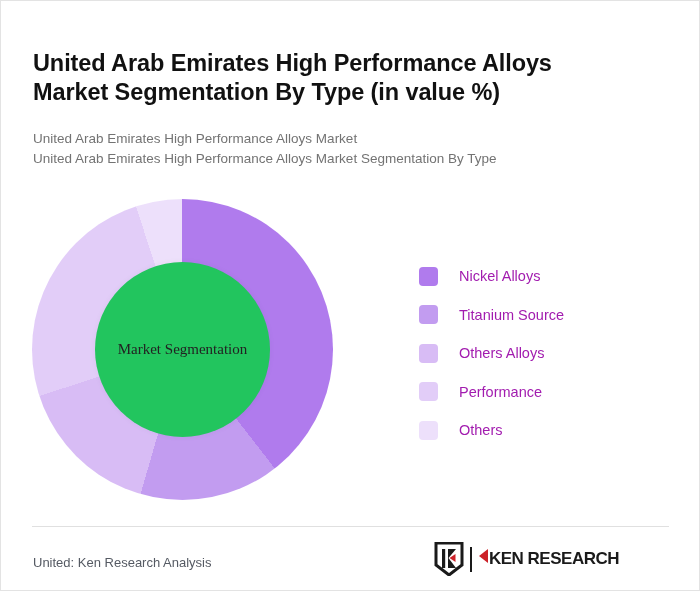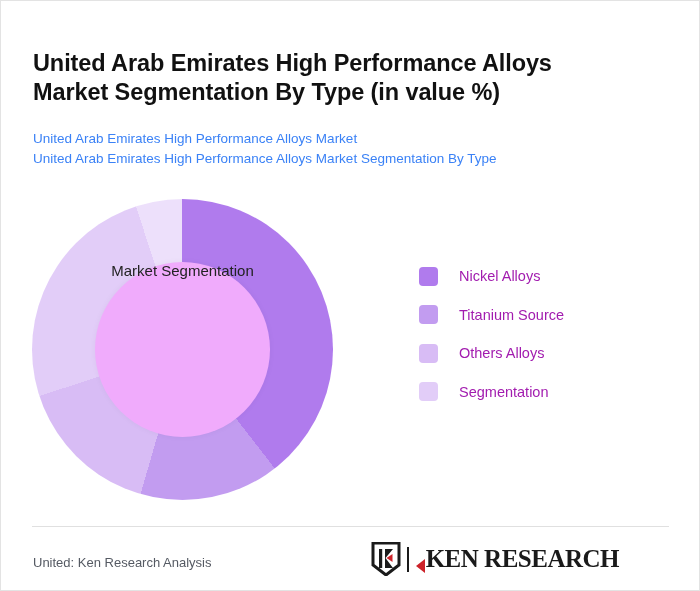--- a/index.html
+++ b/index.html
@@ -36,21 +36,21 @@
     color: #111111;
     letter-spacing: -0.1px;
   }
   .subtitle {
     position: absolute;
     left: 32px;
     top: 112px;
     width: 620px;
     font-size: 13.5px;
     line-height: 19.5px;
-    color: #3b82f6;
+    color: #737373;
   }
   .subtitle div { white-space: nowrap; }
 
   
   .chart-area {
     position: absolute;
     left: 31px;
     top: 182px;
     width: 301px;
     height: 301px;
@@ -64,24 +64,26 @@
   }
   .donut-hole {
     position: absolute;
     left: 50%;
     top: 50%;
     width: 175px;
     height: 175px;
     margin-left: -87.5px;
     margin-top: -87.5px;
     border-radius: 50%;
-    background: #f0abfc;
-    display: flex;
+    background: #22c55e;
+    display: flex;
+    align-items: center;
     justify-content: center;
     box-shadow: 0 0 6px rgba(0,0,0,0.045);
+    font-family: Liberation Serif, serif;
   }
   .hole-label {
     font-size: 15px;
     color: #222222;
     text-align: center;
     white-space: nowrap;
   }
 
   
   .legend {
@@ -137,27 +139,26 @@
     height: 34px;
     flex: 0 0 auto;
   }
   .brand-sep {
     width: 2px;
     height: 25px;
     background: #1a1a1a;
     margin: 0 7px 0 6px;
   }
   .brand-text {
-    font-size: 25px;
+    font-size: 17px;
     font-weight: bold;
     letter-spacing: -0.5px;
     color: #1a1a1a;
     display: flex;
-    align-items: flex-end;
-    font-family: Liberation Serif, serif;
+    align-items: flex-start;
   }
   .brand-arrow {
     width: 0; height: 0;
     border-top: 7px solid transparent;
     border-bottom: 7px solid transparent;
     border-right: 9px solid #cc2229;
     margin-right: 1px;
   }
 </style>
 </head>
@@ -188,21 +189,25 @@
         <div class="legend-row">
           <span class="legend-swatch" style="background: rgb(194, 156, 240);"></span>
           <span class="legend-label">Titanium Source</span>
         </div>
         <div class="legend-row">
           <span class="legend-swatch" style="background: rgb(216, 188, 245);"></span>
           <span class="legend-label">Others Alloys</span>
         </div>
         <div class="legend-row">
           <span class="legend-swatch" style="background: rgb(226, 205, 248);"></span>
-          <span class="legend-label">Segmentation</span>
+          <span class="legend-label">Performance</span>
+        </div>
+        <div class="legend-row">
+          <span class="legend-swatch" style="background: rgb(237, 224, 251);"></span>
+          <span class="legend-label">Others</span>
         </div>
       </div>
 
     <div class="divider"></div>
 
     <div class="source">United: Ken Research Analysis</div>
 
     <div class="brand">
       <svg class="brand-mark" viewBox="0 0 30 34">
         <path d="M2 1 H28 V23 L15 33 L2 23 Z" fill="#ffffff" stroke="#1a1a1a" stroke-width="3"></path>

